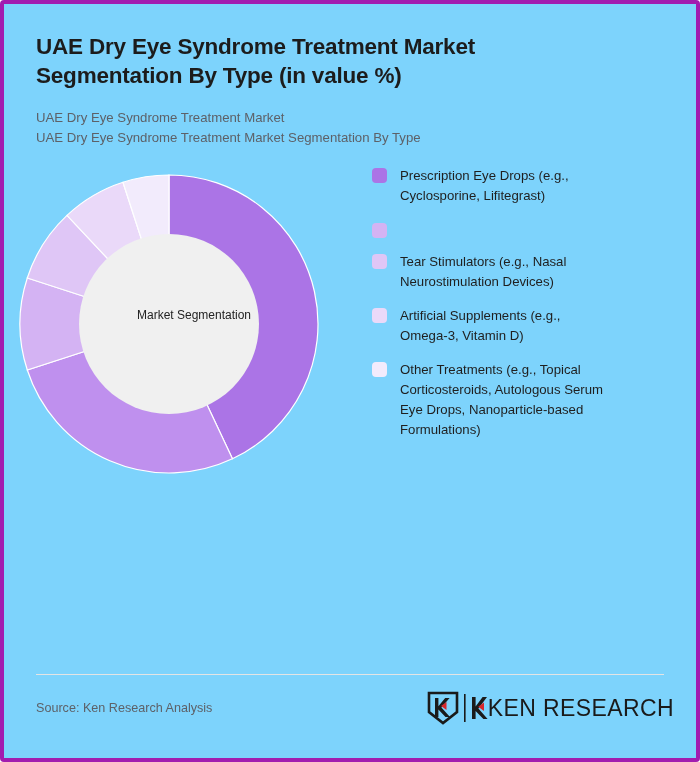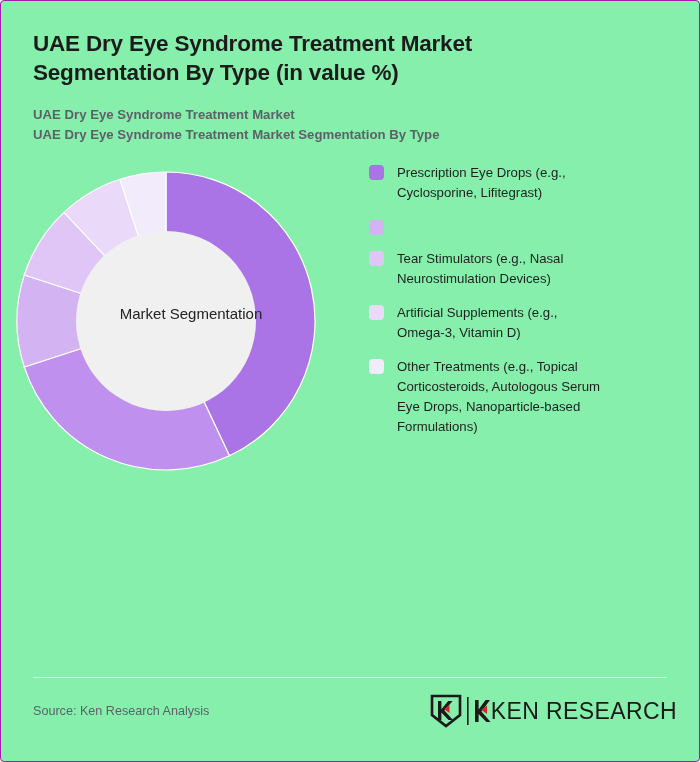--- a/index.html
+++ b/index.html
@@ -12,39 +12,38 @@
     background: #ffffff;
     font-family: "Liberation Sans", sans-serif;
     color: #1a1a1a;
     overflow: hidden;
   }
   .card {
     position: relative;
     width: 700px;
     height: 762px;
     box-sizing: border-box;
-    background: #86efac;
-    border: 1px solid #a21caf;
+    background: #7dd3fc;
+    border: 4px solid #a21caf;
     border-radius: 4px;
   }
   .header {
     padding: 28px 32px 0 32px;
   }
   .chart-title {
     font-size: 22.5px;
     font-weight: bold;
     line-height: 1.3;
     color: #1c1c1c;
     letter-spacing: -0.2px;
     margin: 0;
     max-width: 520px;
   }
   .subtitles {
     margin-top: 17px;
-    font-weight: bold;
   }
   .subtitle {
     font-size: 13.2px;
     color: #5d6168;
     line-height: 1.55;
   }
   .body-area {
     position: relative;
     margin-top: 14px;
     display: flex;
@@ -61,21 +60,21 @@
     position: absolute;
     left: 0;
     top: 0;
   }
   .center-label {
     position: absolute;
     left: 92px;
     top: 146px;
     width: 180px;
     text-align: center;
-    font-size: 15px;
+    font-size: 12px;
     color: #232323;
     pointer-events: none;
   }
   .legend {
     flex: 1;
     padding-top: 4px;
     padding-right: 39px;
   }
   .legend-item {
     display: flex;

